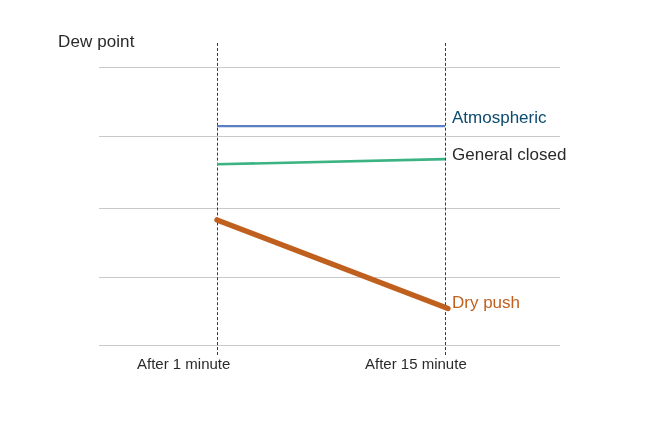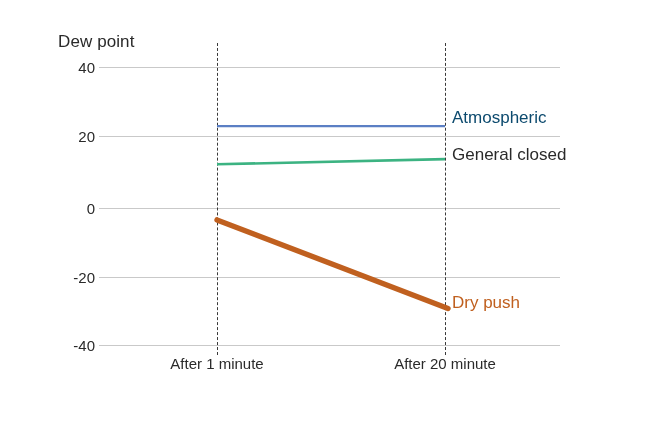--- a/index.html
+++ b/index.html
@@ -79,21 +79,20 @@
     border-left: 1.6px dashed #3a3a3a;
   }
 
   .xtick-label {
     position: absolute;
     top: 355px;
     font-size: 15px;
     line-height: 18px;
     color: #2a2a2a;
     white-space: nowrap;
-    text-align: center;
   }
 
   
   #series-layer {
     position: absolute;
     left: 0; top: 0;
     width: 660px;
     height: 446px;
     pointer-events: none;
   }
@@ -108,27 +107,20 @@
   #label-general     { left: 452px; top: 145px; color: #2a2a2a; }
   #label-drypush     { left: 452px; top: 293px; color: #c0601f; }
 </style>
 </head>
 <body>
 
 <div id="chart-root">
 
   <div id="chart-title">Dew point</div>
 
-  <div id="ytick-labels">
-    <div class="ytick-label" style="top:-7px;">40</div>
-    <div class="ytick-label" style="top:62px;">20</div>
-    <div class="ytick-label" style="top:134px;">0</div>
-    <div class="ytick-label" style="top:203px;">-20</div>
-    <div class="ytick-label" style="top:271px;">-40</div>
-  </div>
 
   <div id="plot-area">
     <div class="gridline" style="top:0px;"></div>
     <div class="gridline" style="top:69px;"></div>
     <div class="gridline" style="top:141px;"></div>
     <div class="gridline" style="top:210px;"></div>
     <div class="gridline" style="top:278px;"></div>
 
     <div class="vline" style="left:118px;"></div>
     <div class="vline" style="left:346px;"></div>
@@ -138,15 +130,15 @@
     <line x1="217" y1="126.1" x2="445" y2="126.1" stroke="#5b7fc4" stroke-width="2.2"></line>
     <line x1="217" y1="164.3" x2="445" y2="159.1" stroke="#3cb382" stroke-width="2.6"></line>
     <line x1="217" y1="219.9" x2="448" y2="308.5" stroke="#c0601f" stroke-width="5.4" stroke-linecap="round"></line>
   </svg>
 
   <div class="series-label" id="label-atmospheric">Atmospheric</div>
   <div class="series-label" id="label-general">General closed</div>
   <div class="series-label" id="label-drypush">Dry push</div>
 
   <div class="xtick-label" style="left:137px; width:160px;">After 1 minute</div>
-  <div class="xtick-label" style="left:365px; width:160px;">After 20 minute</div>
+  <div class="xtick-label" style="left:365px; width:160px;">After 15 minute</div>
 
 </div>
 
 </body></html>

